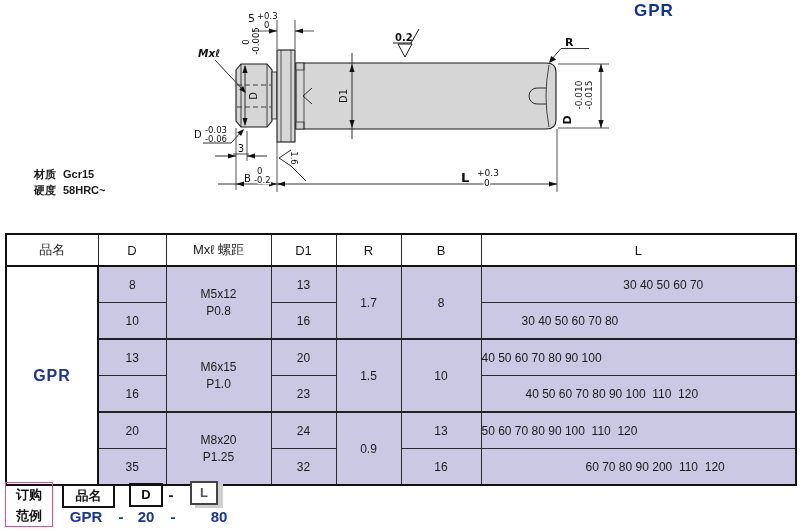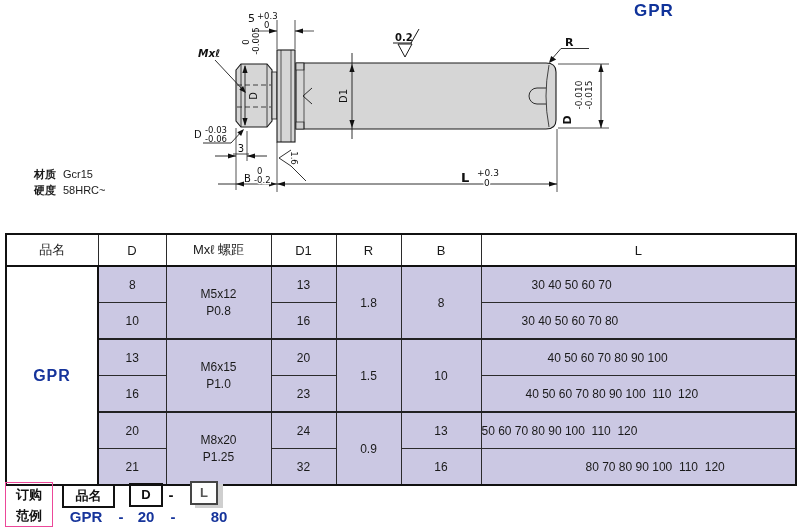--- a/index.html
+++ b/index.html
@@ -3,36 +3,36 @@
 <meta charset="utf-8">
 <style>
   html,body{margin:0;padding:0;}
   body{width:801px;height:531px;position:relative;background:#ffffff;
        font-family:"Liberation Sans",sans-serif;overflow:hidden;}
   .abs{position:absolute;}
   
   #drawing-svg{position:absolute;left:0;top:0;}
   .gpr-title{left:634px;top:1px;font-size:17px;font-weight:bold;color:#10339a;letter-spacing:1px;}
   .notes{left:34px;top:166px;font-size:11px;font-weight:bold;color:#1a1a1a;line-height:16px;}
-  .notes span.val{margin-left:7px;font-weight:normal;}
+  .notes span.val{margin-left:7px;font-weight:bold;}
   
   .spec-table{position:absolute;left:5px;top:233px;width:790px;border-collapse:collapse;
               table-layout:fixed;font-size:12px;color:#1a1a1a;}
   .spec-table th,.spec-table td{border:1px solid #2b2b2b;text-align:center;padding:0;}
   .spec-table{border:2px solid #111;}
   .spec-table thead th{height:30px;background:#ffffff;font-weight:normal;font-size:13px;
                        border-bottom:2px solid #111;}
   .spec-table tbody td{height:35px;background:#cbc8e3;}
   .spec-table td.product{background:#ffffff;color:#16349b;font-weight:bold;font-size:16px;
                          border-right:2px solid #111;letter-spacing:1px;}
   .spec-table tr.group-start td{border-top:2px solid #222;}
   .spec-table td.lcol{text-align:left;white-space:pre;}
-  .spec-table tbody tr:nth-child(1) td.lcol{padding-left:50px;}
+  .spec-table tbody tr:nth-child(1) td.lcol{padding-left:50px;text-align:center;}
   .spec-table tbody tr:nth-child(2) td.lcol{padding-left:40px;}
-  .spec-table tbody tr:nth-child(3) td.lcol{padding-left:66px;}
+  .spec-table tbody tr:nth-child(3) td.lcol{}
   .spec-table tbody tr:nth-child(4) td.lcol{padding-left:44px;}
   .spec-table tbody tr:nth-child(5) td.lcol{}
   .spec-table tbody tr:nth-child(6) td.lcol{padding-left:104px;}
   .thread-cell div{line-height:17px;}
   
   .order-box{left:5px;top:482px;width:46px;height:42px;border:1px solid #ec4899;
              font-size:13px;font-weight:bold;text-align:center;line-height:21px;padding-top:1px;color:#111;}
   .part-box{left:62px;top:484px;width:49px;height:20px;border:2px solid #111;
             font-size:13px;font-weight:bold;text-align:center;line-height:20px;color:#111;}
   .d-box{left:129px;top:483px;width:30px;height:20px;border:2px solid #111;
@@ -191,21 +191,21 @@
   </thead>
   <tbody>
     <tr>
       <td class="product" rowspan="6">GPR</td>
       <td>8</td>
       <td class="thread-cell" rowspan="2">
         <div>M5x12</div>
         <div>P0.8</div>
       </td>
       <td>13</td>
-      <td rowspan="2">1.8</td>
+      <td rowspan="2">1.7</td>
       <td rowspan="2">8</td>
       <td class="lcol">30 40 50 60 70</td>
     </tr>
     <tr>
       <td>10</td>
       <td>16</td>
       <td class="lcol">30 40 50 60 70 80</td>
     </tr>
     <tr class="group-start">
       <td>13</td>
@@ -228,24 +228,24 @@
       <td class="thread-cell" rowspan="2">
         <div>M8x20</div>
         <div>P1.25</div>
       </td>
       <td>24</td>
       <td rowspan="2">0.9</td>
       <td>13</td>
       <td class="lcol">50 60 70 80 90 100  110  120</td>
     </tr>
     <tr>
-      <td>21</td>
+      <td>35</td>
       <td>32</td>
       <td>16</td>
-      <td class="lcol">80 70 80 90 100  110  120</td>
+      <td class="lcol">60 70 80 90 200  110  120</td>
     </tr>
   </tbody>
 </table>
 
 <div class="abs order-box">
   <div>订购</div>
   <div>范例</div>
 </div>
 <div class="abs part-box">品名</div>
 <div class="abs d-box">D</div>

